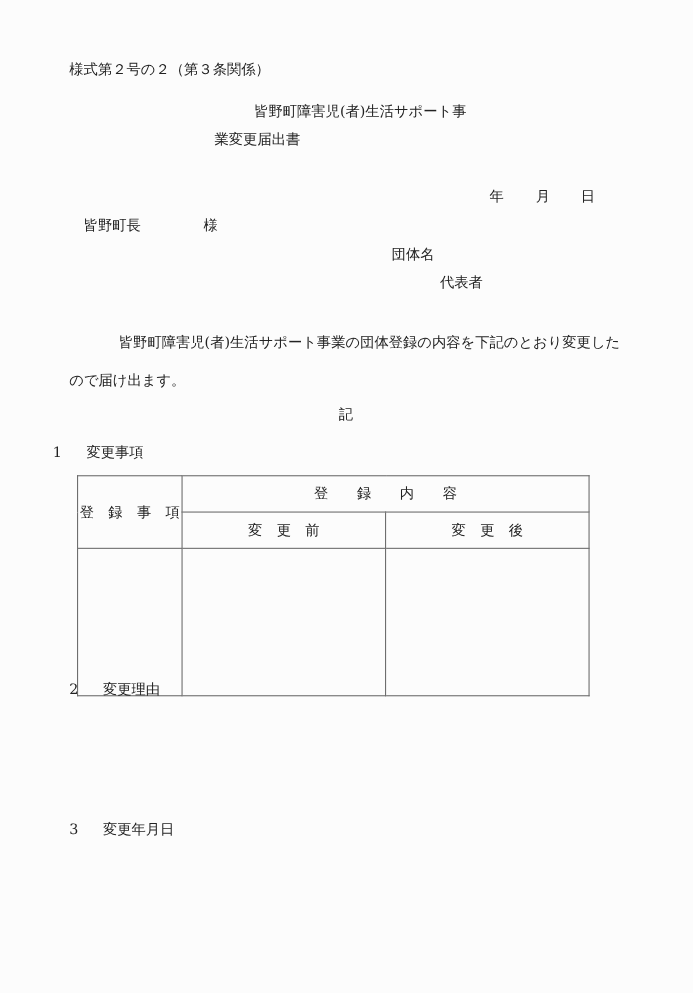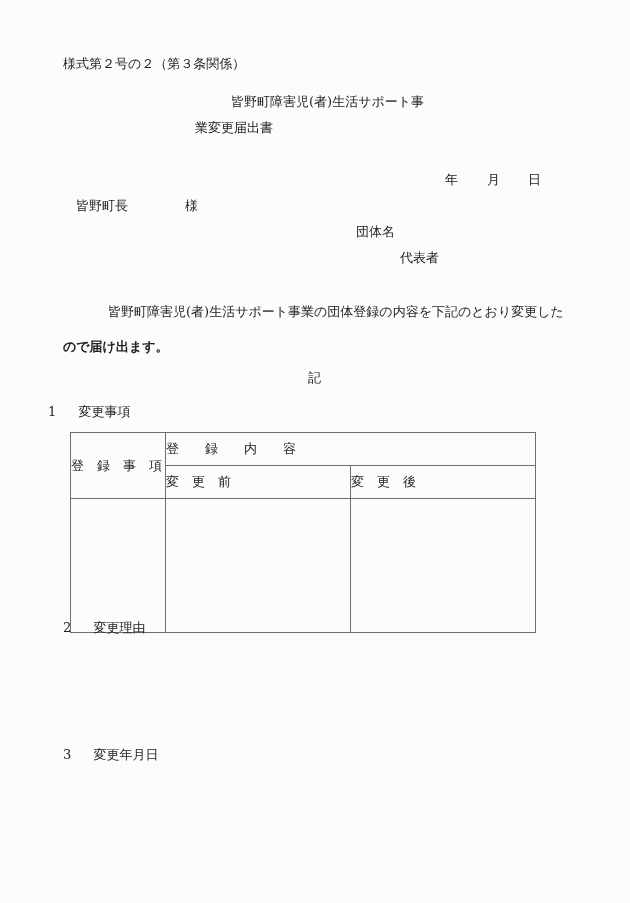--- a/index.html
+++ b/index.html
@@ -5,42 +5,42 @@
   html, body { margin:0; padding:0; }
   body {
     width:630px; height:903px; background:#fcfcfc; position:relative; overflow:hidden;
     font-family:"DejaVu Serif","Liberation Serif",serif; color:#222; font-size:13px;
   }
   .abs { position:absolute; white-space:nowrap; line-height:16px; }
   table.form {
     position:absolute; left:70px; top:432px; width:465px; height:200px;
     border-collapse:collapse; table-layout:fixed;
   }
-  table.form td { border:1px solid #6e6e6e; padding:0; vertical-align:middle; font-size:13px;margin-top:17px; }
+  table.form td { border:1px solid #6e6e6e; padding:0; text-align:center; vertical-align:middle; font-size:13px;margin-top:17px; }
 </style>
 </head>
 <body>
 
 <div class="abs" style="left:63px;top:56px;text-align:center;">様式第２号の２（第３条関係）</div>
 
 <div class="abs" style="left:195px;top:94px;margin-left:36px;">皆野町障害児(者)生活サポート事</div>
 <div class="abs" style="left:195px;top:120px;">業変更届出書</div>
 
 <div class="abs" style="left:445px;top:172px;">年</div>
 <div class="abs" style="left:487px;top:172px;">月</div>
 <div class="abs" style="left:528px;top:172px;">日</div>
 
 <div class="abs" style="left:76px;top:198px;">皆野町長</div>
 <div class="abs" style="left:185px;top:198px;">様</div>
 
 <div class="abs" style="left:356px;top:224px;">団体名</div>
 <div class="abs" style="left:356px;top:250px;margin-left:44px;">代表者</div>
 
 <div class="abs" style="left:76px;top:304px;margin-left:32px;">皆野町障害児(者)生活サポート事業の団体登録の内容を下記のとおり変更した</div>
-<div class="abs" style="left:63px;top:339px;font-weight:bold;">ので届け出ます。</div>
+<div class="abs" style="left:63px;top:339px;">ので届け出ます。</div>
 
 <div class="abs" style="left:308px;top:370px;">記</div>
 
 <div class="abs" style="left:48px;top:404px;">
   <span>1</span>
   <span style="display:inline-block;width:14px;"></span>
   <span>変更事項</span>
 </div>
 
 <table class="form">

